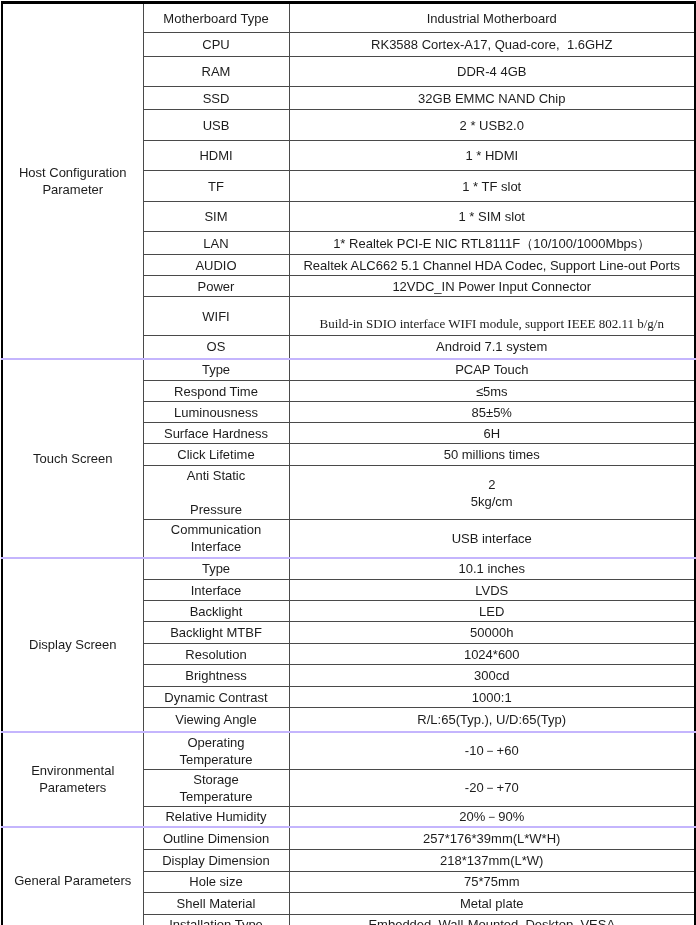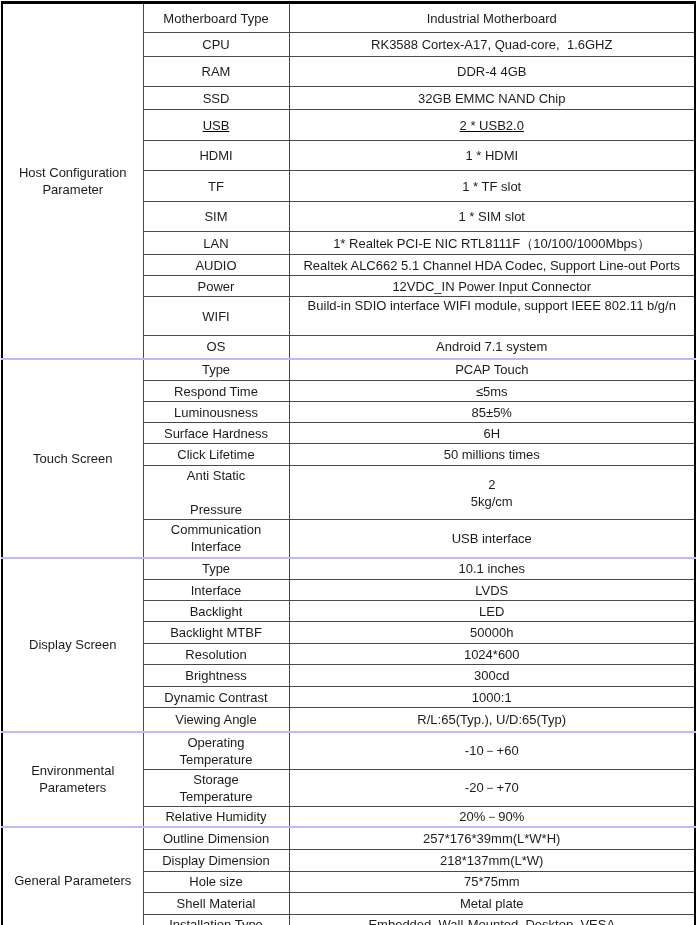--- a/index.html
+++ b/index.html
@@ -41,21 +41,22 @@
     box-sizing: border-box;
   }
   tr.section-start > td {
     border-top: 2px solid #c4b5fd;
   }
   td.cat {
     vertical-align: middle;
   }
   td.value.vtop {
     vertical-align: top;
-    padding-top: 0;
+    padding-top: 18px;
+    font-family: Liberation Serif, serif;
   }
 </style>
 </head>
 <body>
 
 <div class="page">
   <table class="spec">
     <colgroup>
       <col class="c-cat">
       <col class="c-param">
@@ -73,21 +74,21 @@
           <td class="value">RK3588 Cortex-A17, Quad-core,  1.6GHZ</td>
         </tr>
         <tr style="height: 30px;">
           <td class="param">RAM</td>
           <td class="value">DDR-4 4GB</td>
         </tr>
         <tr style="height: 23px;">
           <td class="param">SSD</td>
           <td class="value">32GB EMMC NAND Chip</td>
         </tr>
-        <tr style="height: 31px; text-decoration: underline;">
+        <tr style="height: 31px;">
           <td class="param">USB</td>
           <td class="value">2 * USB2.0</td>
         </tr>
         <tr style="height: 30px;">
           <td class="param">HDMI</td>
           <td class="value">1 * HDMI</td>
         </tr>
         <tr style="height: 31px;">
           <td class="param">TF</td>
           <td class="value">1 * TF slot</td>

